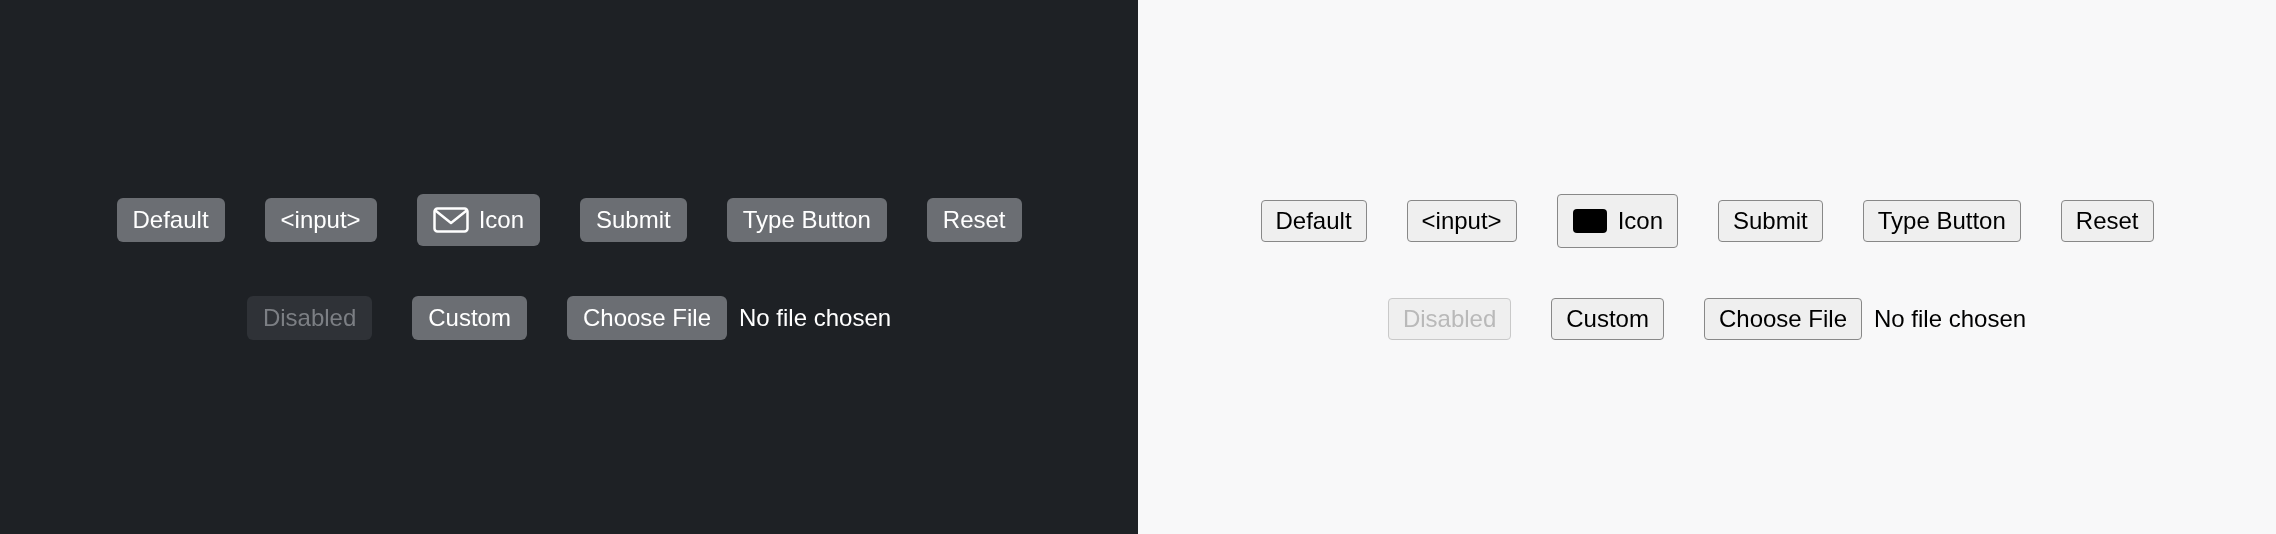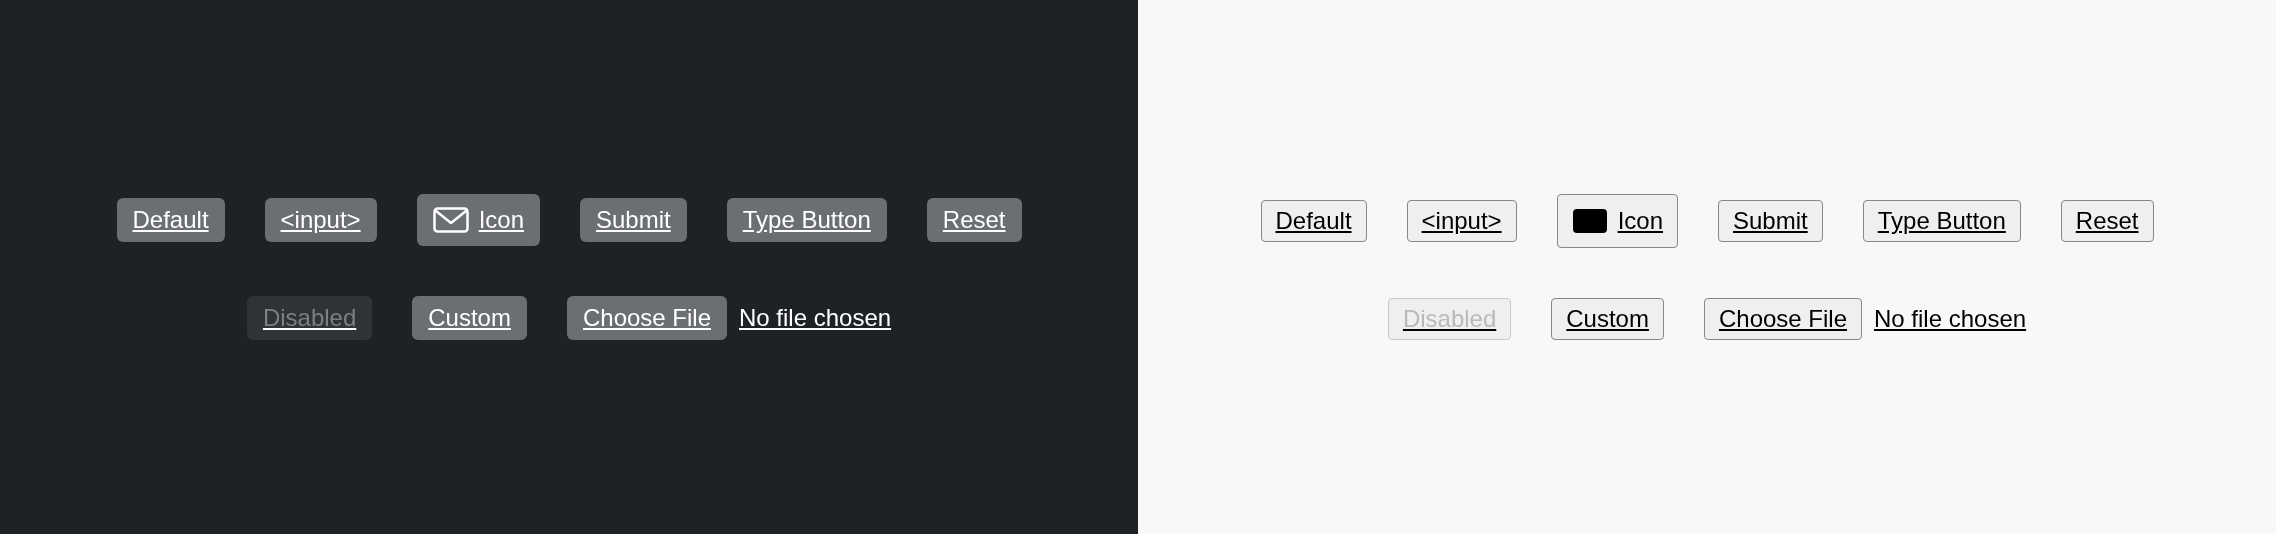--- a/index.html
+++ b/index.html
@@ -27,21 +27,20 @@
   .panel-light {
     background: #f8f8f9;
     color: #000000;
   }
   .row {
     display: flex;
     align-items: center;
     gap: 40px;
     flex-wrap: wrap;
     justify-content: center;
-    text-decoration: underline;
   }
 
   
   .panel-dark button,
   .panel-dark input[type="button"],
   .panel-dark input[type="submit"],
   .panel-dark input[type="reset"] {
     background: #6b6e73;
     color: #ffffff;
     border: none;

